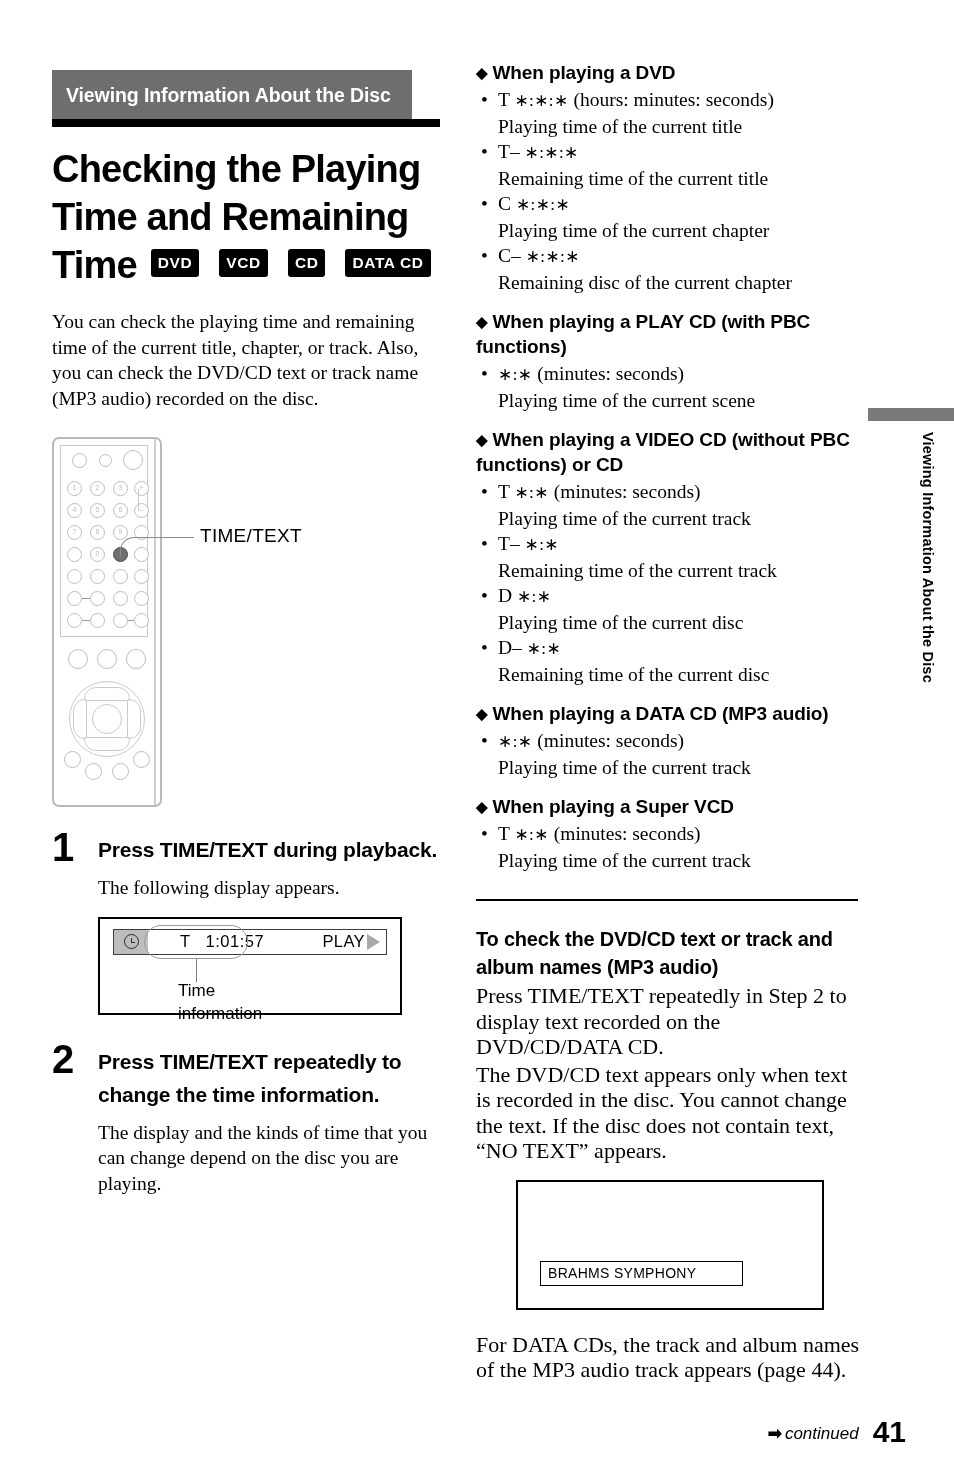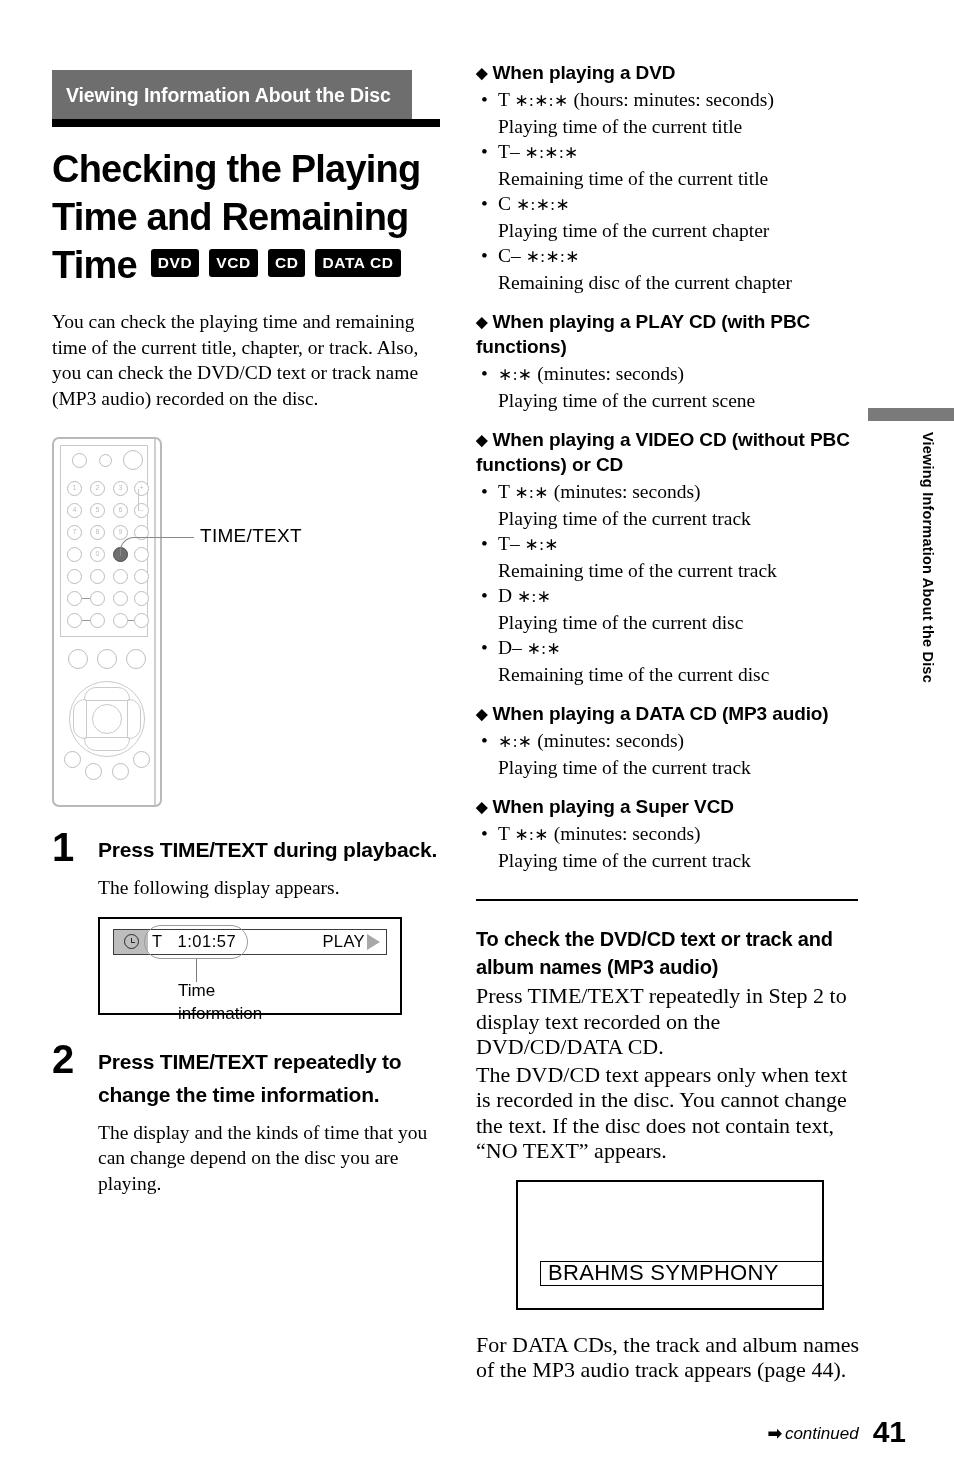--- a/index.html
+++ b/index.html
@@ -64,21 +64,21 @@
     display: block;
   }
   .title-last-line {
     display: flex;
     align-items: center;
     gap: 0px;
   }
   .badges {
     display: inline-flex;
     align-items: center;
-    gap: 10px;
+    gap: 20px;
     margin-left: 14px;
     margin-bottom: 4px;
   }
   .badge {
     background: #000000;
     color: #ffffff;
     font-family: "Liberation Sans", sans-serif;
     font-weight: bold;
     font-size: 15.5px;
     line-height: 1;
@@ -269,20 +269,21 @@
     width: 4.5px;
     height: 1.4px;
     background: #2a2a2a;
   }
   .osd-time {
     font-family: "Liberation Sans", sans-serif;
     font-size: 16.5px;
     padding-left: 4px;
     letter-spacing: 0.5px;
     white-space: pre;
+    margin-left: 28px;
   }
   .osd-right {
     margin-left: auto;
     display: flex;
     align-items: center;
     gap: 2px;
     padding-right: 6px;
   }
   .osd-play-label {
     font-family: "Liberation Sans", sans-serif;
@@ -394,29 +395,29 @@
     height: 130px;
     border: 2.2px solid #000000;
     box-sizing: border-box;
     position: relative;
     background: #ffffff;
   }
   .text-field {
     position: absolute;
     left: 22px;
     bottom: 22px;
-    width: 284px;
+    width: 203px;
     height: 25px;
     border: 1.8px solid #000000;
     box-sizing: border-box;
     display: flex;
     align-items: center;
     padding-left: 7px;
     font-family: "Liberation Sans", sans-serif;
-    font-size: 22px;
+    font-size: 14px;
     letter-spacing: 0.3px;
   }
 
   
   .side-tab {
     position: absolute;
     right: 0px;
     top: 408px;
     width: 90px;
     height: 330px;

